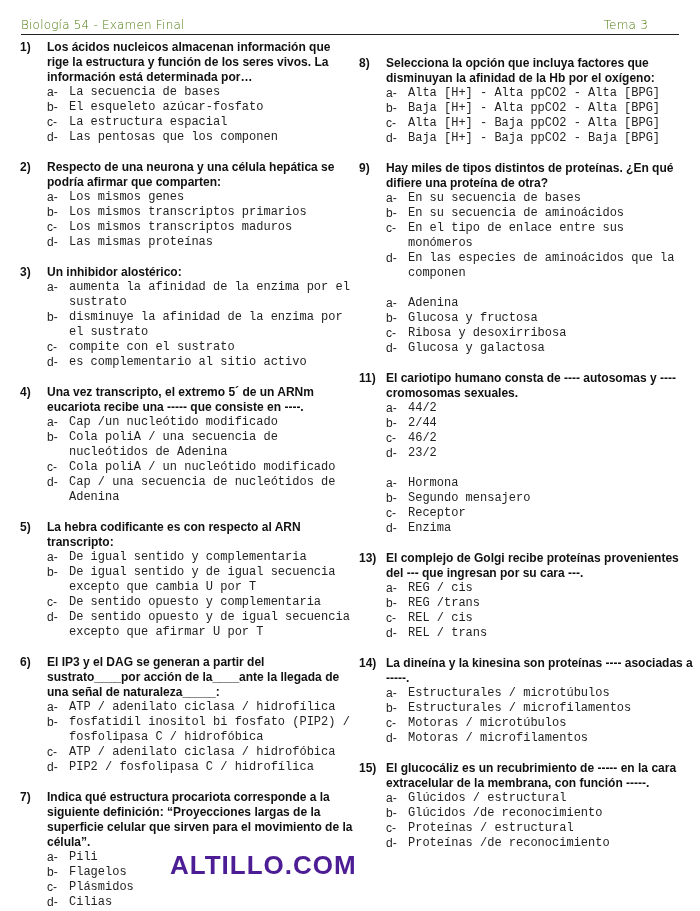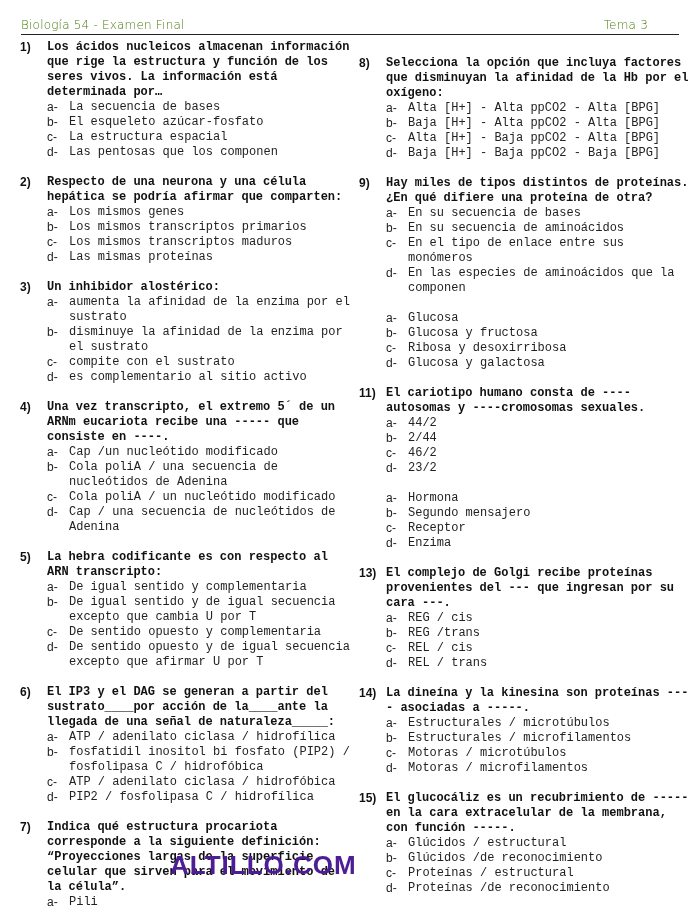--- a/index.html
+++ b/index.html
@@ -10,21 +10,21 @@
             align-items: flex-end; padding-bottom: 2px;
             font-family: "DejaVu Sans", sans-serif; font-size: 12px; font-weight: 300; color: #4d7c0f; letter-spacing: 0.2px; }
   .header .left { padding-left: 0; }
   .header .right { padding-right: 31px; margin-left: 46px; }
   .col { position: absolute; top: 40px; width: 335px; }
   .col.left { left: 20px; }
   .col.right { left: 359px; top: 56px; }
   .q { margin-bottom: 15px; }
   .q-head { display: flex; font-weight: bold; font-size: 12px; line-height: 15px; }
   .q-num { width: 27px; flex: none; }
-  .q-text { flex: 1; font-family: Liberation Mono, monospace; }
+  .q-text { flex: 1; }
   .opts { margin-left: 27px; }
   .opt { display: flex; font-size: 12px; line-height: 15px; color: #222; }
   .opt-letter { width: 22px; flex: none; }
   .opt-text { flex: 1; font-family: Liberation Mono, monospace; }
   .col.right .q-num { width: 27px; }
   .watermark { position: absolute; left: 170px; top: 850px;
                font-family: "Liberation Sans", sans-serif; font-weight: bold; font-size: 26px;
                color: #4c1d95; letter-spacing: 1px; }
 </style>
 </head>
@@ -251,21 +251,21 @@
         <div class="opt">
           <span class="opt-letter">d-</span>
           <span class="opt-text">En las especies de aminoácidos que la componen</span>
         </div>
       </div>
     </div>
     <div class="q">
       <div class="opts">
         <div class="opt">
           <span class="opt-letter">a-</span>
-          <span class="opt-text">Glucosa</span>
+          <span class="opt-text">Adenina</span>
         </div>
         <div class="opt">
           <span class="opt-letter">b-</span>
           <span class="opt-text">Glucosa y fructosa</span>
         </div>
         <div class="opt">
           <span class="opt-letter">c-</span>
           <span class="opt-text">Ribosa y desoxirribosa</span>
         </div>
         <div class="opt">

